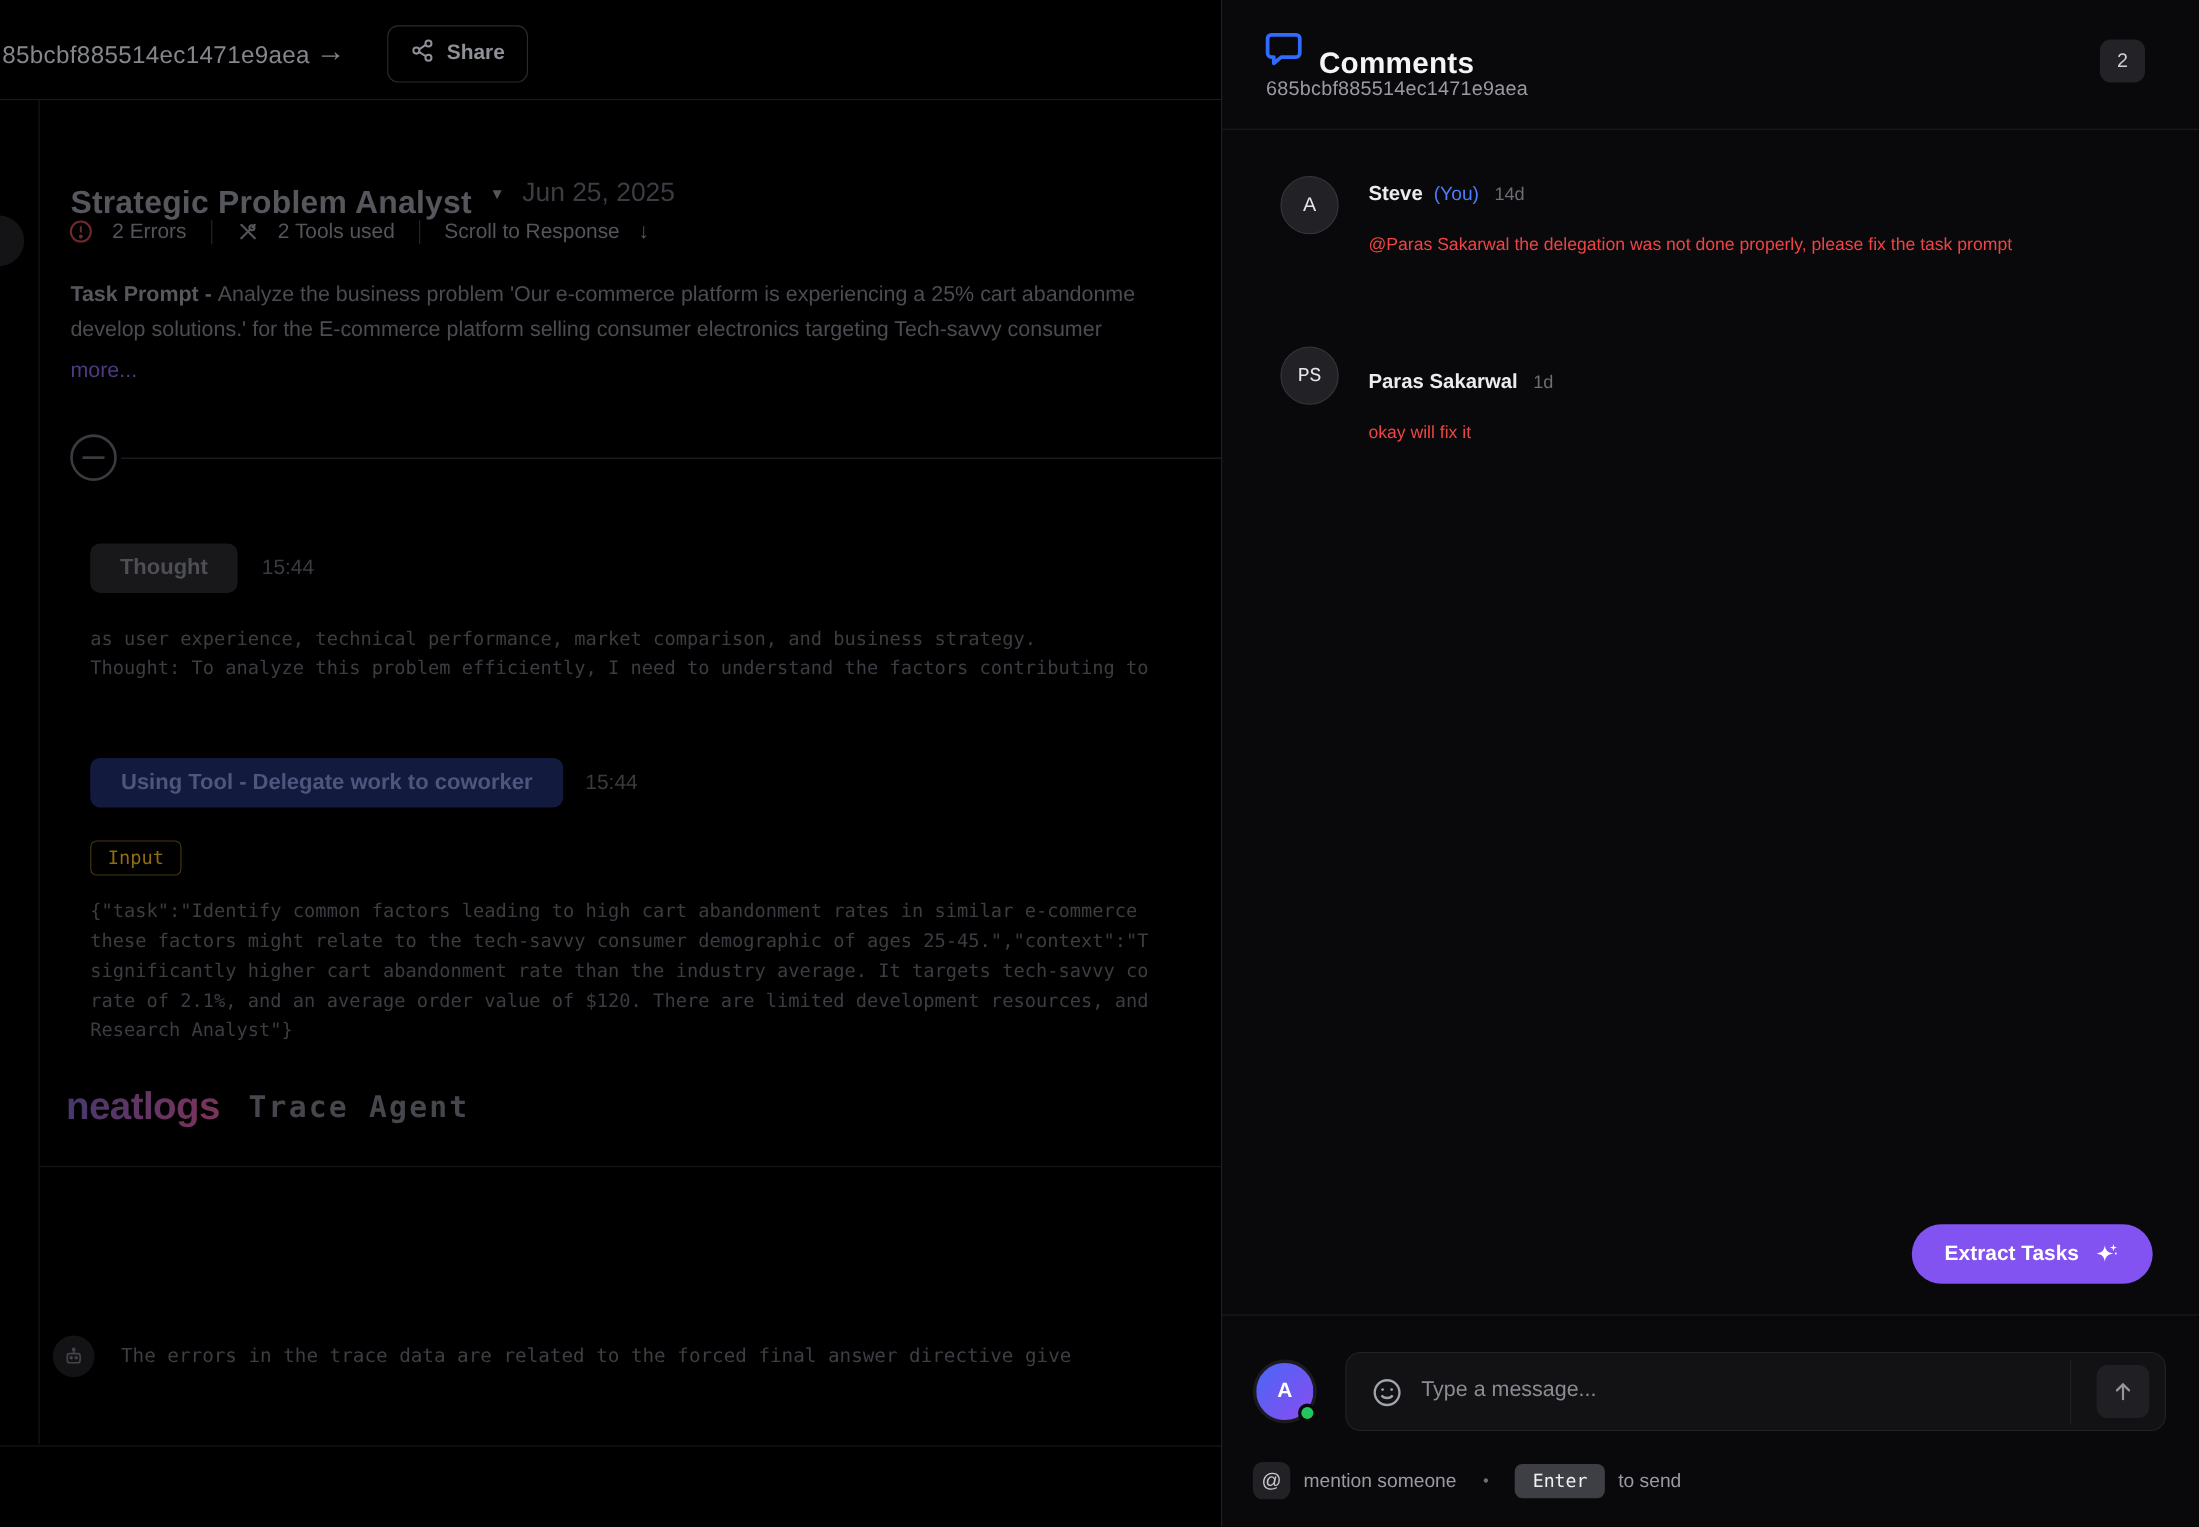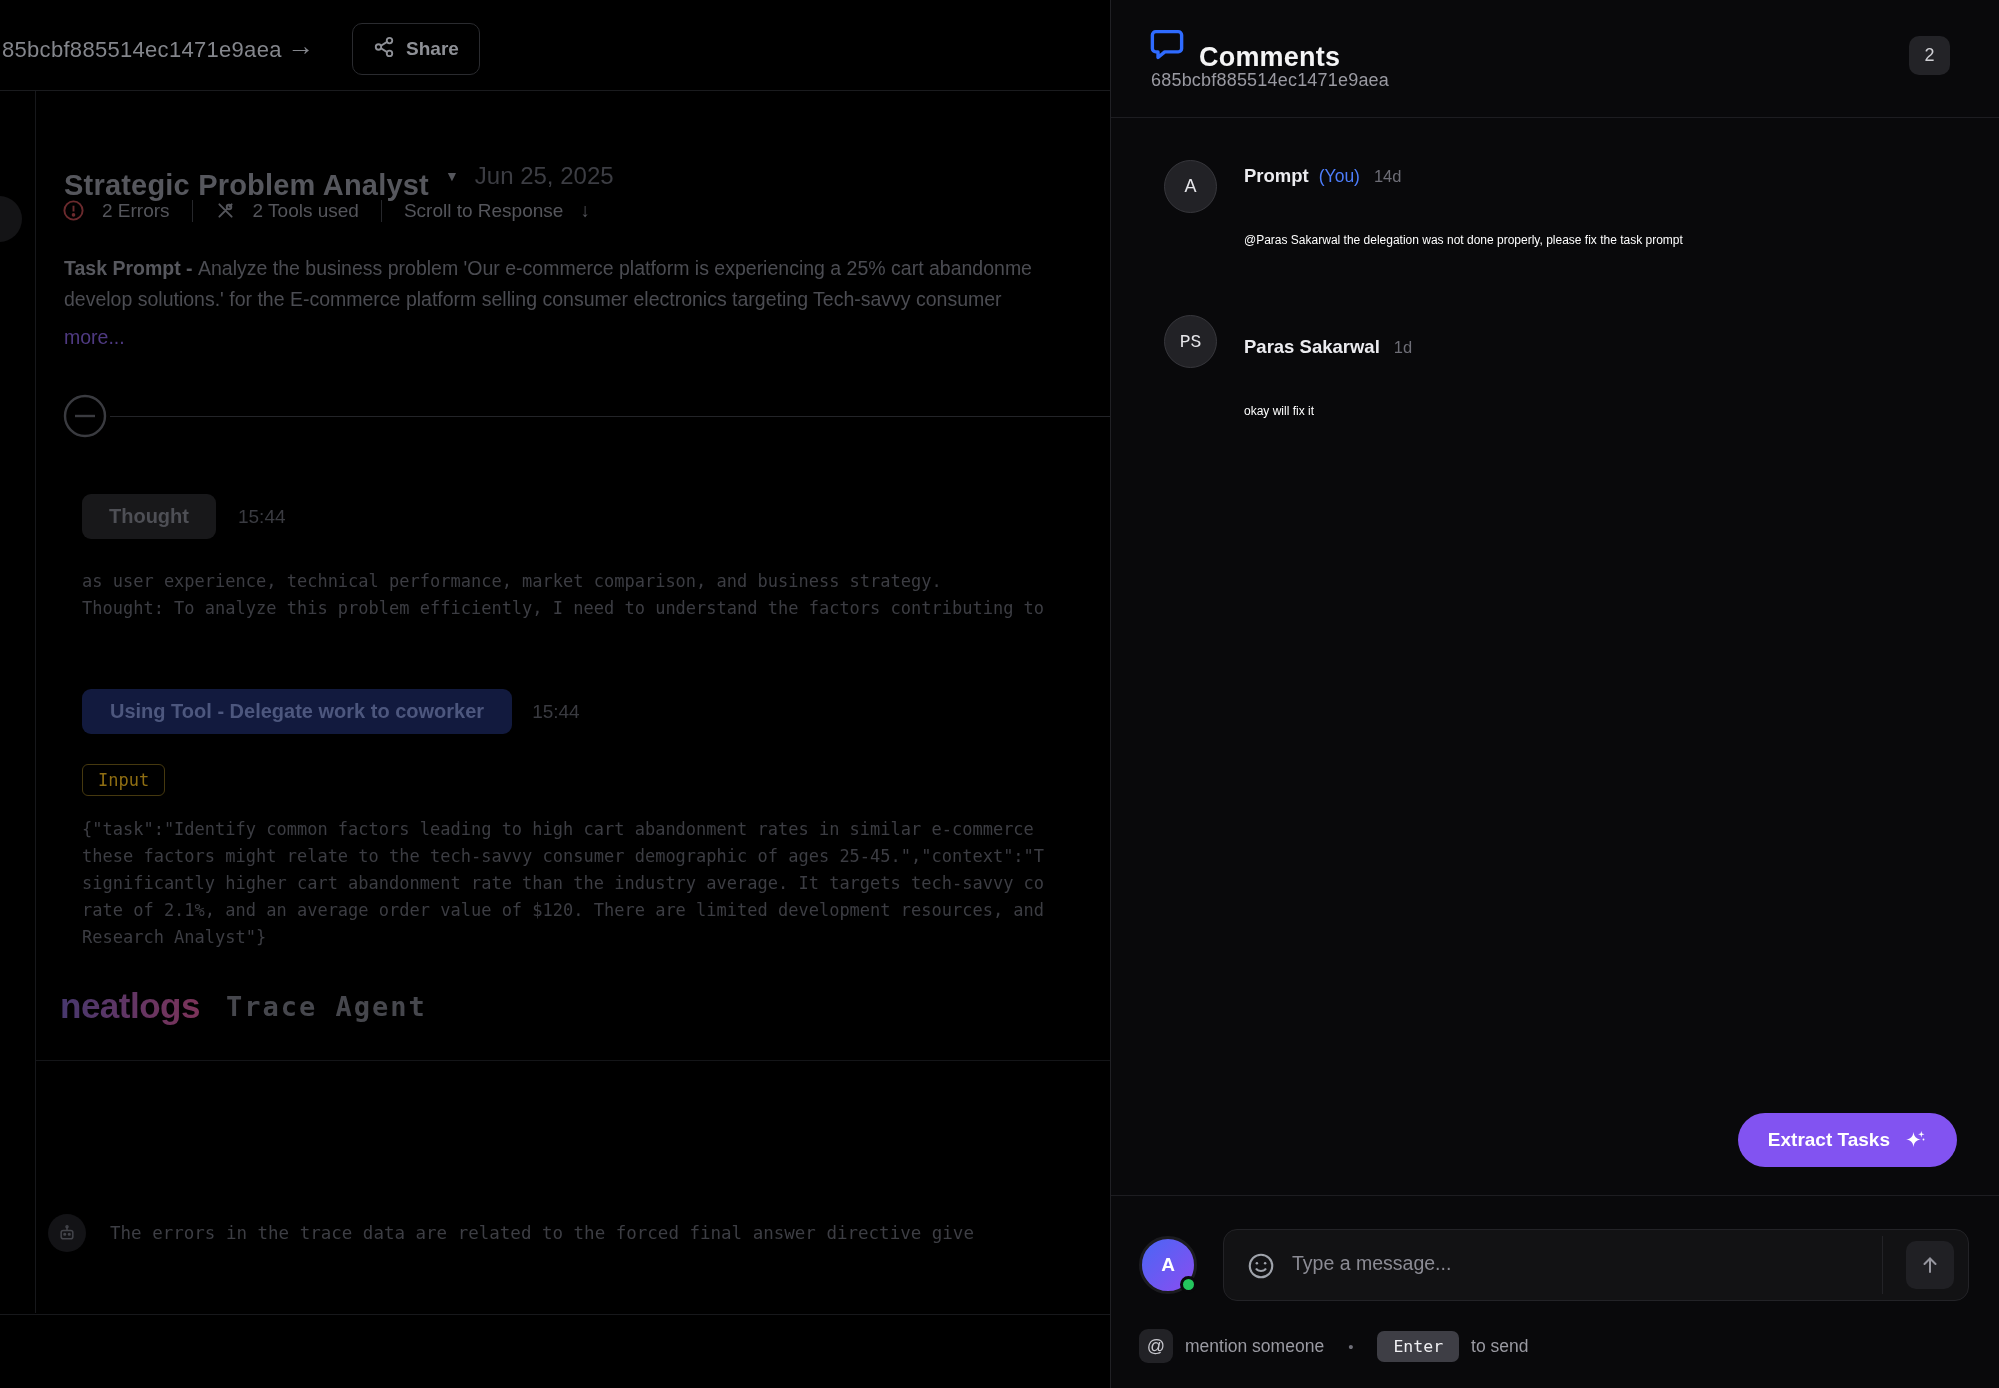--- a/index.html
+++ b/index.html
@@ -68,21 +68,21 @@
     font-size:18px; display:flex; align-items:center; justify-content:center; }
   .panel-trace-id { left:40px; top:70px; font-size:18px; color:#9a9aa2; letter-spacing:.2px; }
   .panel-div { left:0; width:889px; height:1px; background:#1d1d21; }
 
   .avatar { width:53px; height:53px; border-radius:50%; background:#222226; border:1px solid #37373c;
     display:flex; align-items:center; justify-content:center; color:#e6e6ea; font-size:18px; }
   .name-row { display:flex; align-items:baseline; gap:10px; white-space:nowrap; }
   .c-name { font-size:18.5px; font-weight:700; color:#ececf0; }
   .c-you { font-size:17.5px; color:#4d7dfb; }
   .c-time { font-size:16.5px; color:#6d6d76; margin-left:4px; }
-  .c-msg { width:700px; font-size:12px; line-height:29px; color:#ffffff;margin-top:18px; }
+  .c-msg { width:700px; font-size:16px; line-height:29px; color:#ef4444; }
 
   .extract-btn { right:42px; top:1113px; height:54px; padding:0 30px; border-radius:27px; background:#8253f1; border:none;
     color:#fff; font-size:19px; font-weight:600; display:flex; align-items:center; gap:13px; cursor:pointer;
     font-family:"Liberation Sans", sans-serif; }
 
   .composer-avatar { left:28px; top:1236px; width:58px; height:58px; border-radius:50%;
     background:linear-gradient(135deg,#4a66f5,#8a4df0); border:3px solid #1b1b1f;
     display:flex; align-items:center; justify-content:center; color:#fff; font-size:19px; font-weight:600; }
   .status-dot { position:absolute; right:-3px; bottom:-2px; width:17px; height:17px; border-radius:50%;
     background:#24c55e; border:3px solid #09090b; }
@@ -218,21 +218,21 @@
       <path d="M6 5 h20 a3 3 0 0 1 3 3 v12 a3 3 0 0 1 -3 3 H14 l-6 5 v-5 H6 a3 3 0 0 1 -3 -3 V8 a3 3 0 0 1 3 -3 z"></path>
     </svg>
   </span>
   <div class="abs comments-title">Comments</div>
   <div class="abs count-badge">2</div>
   <div class="abs panel-trace-id">685bcbf885514ec1471e9aea</div>
   <div class="abs panel-div" style="top:117px;"></div>
 
   <div class="abs avatar" style="left:53px; top:160px;">A</div>
   <div class="abs name-row" style="left:133px; top:165px;">
-    <span class="c-name">Prompt</span>
+    <span class="c-name">Steve</span>
     <span class="c-you">(You)</span>
     <span class="c-time">14d</span>
   </div>
   <div class="abs c-msg" style="left:133px; top:208px;">@Paras Sakarwal the delegation was not done properly, please fix the task prompt</div>
 
   <div class="abs avatar" style="left:53px; top:315px;font-family:Liberation Mono, monospace;">PS</div>
   <div class="abs name-row" style="left:133px; top:336px;">
     <span class="c-name">Paras Sakarwal</span>
     <span class="c-time">1d</span>
   </div>

